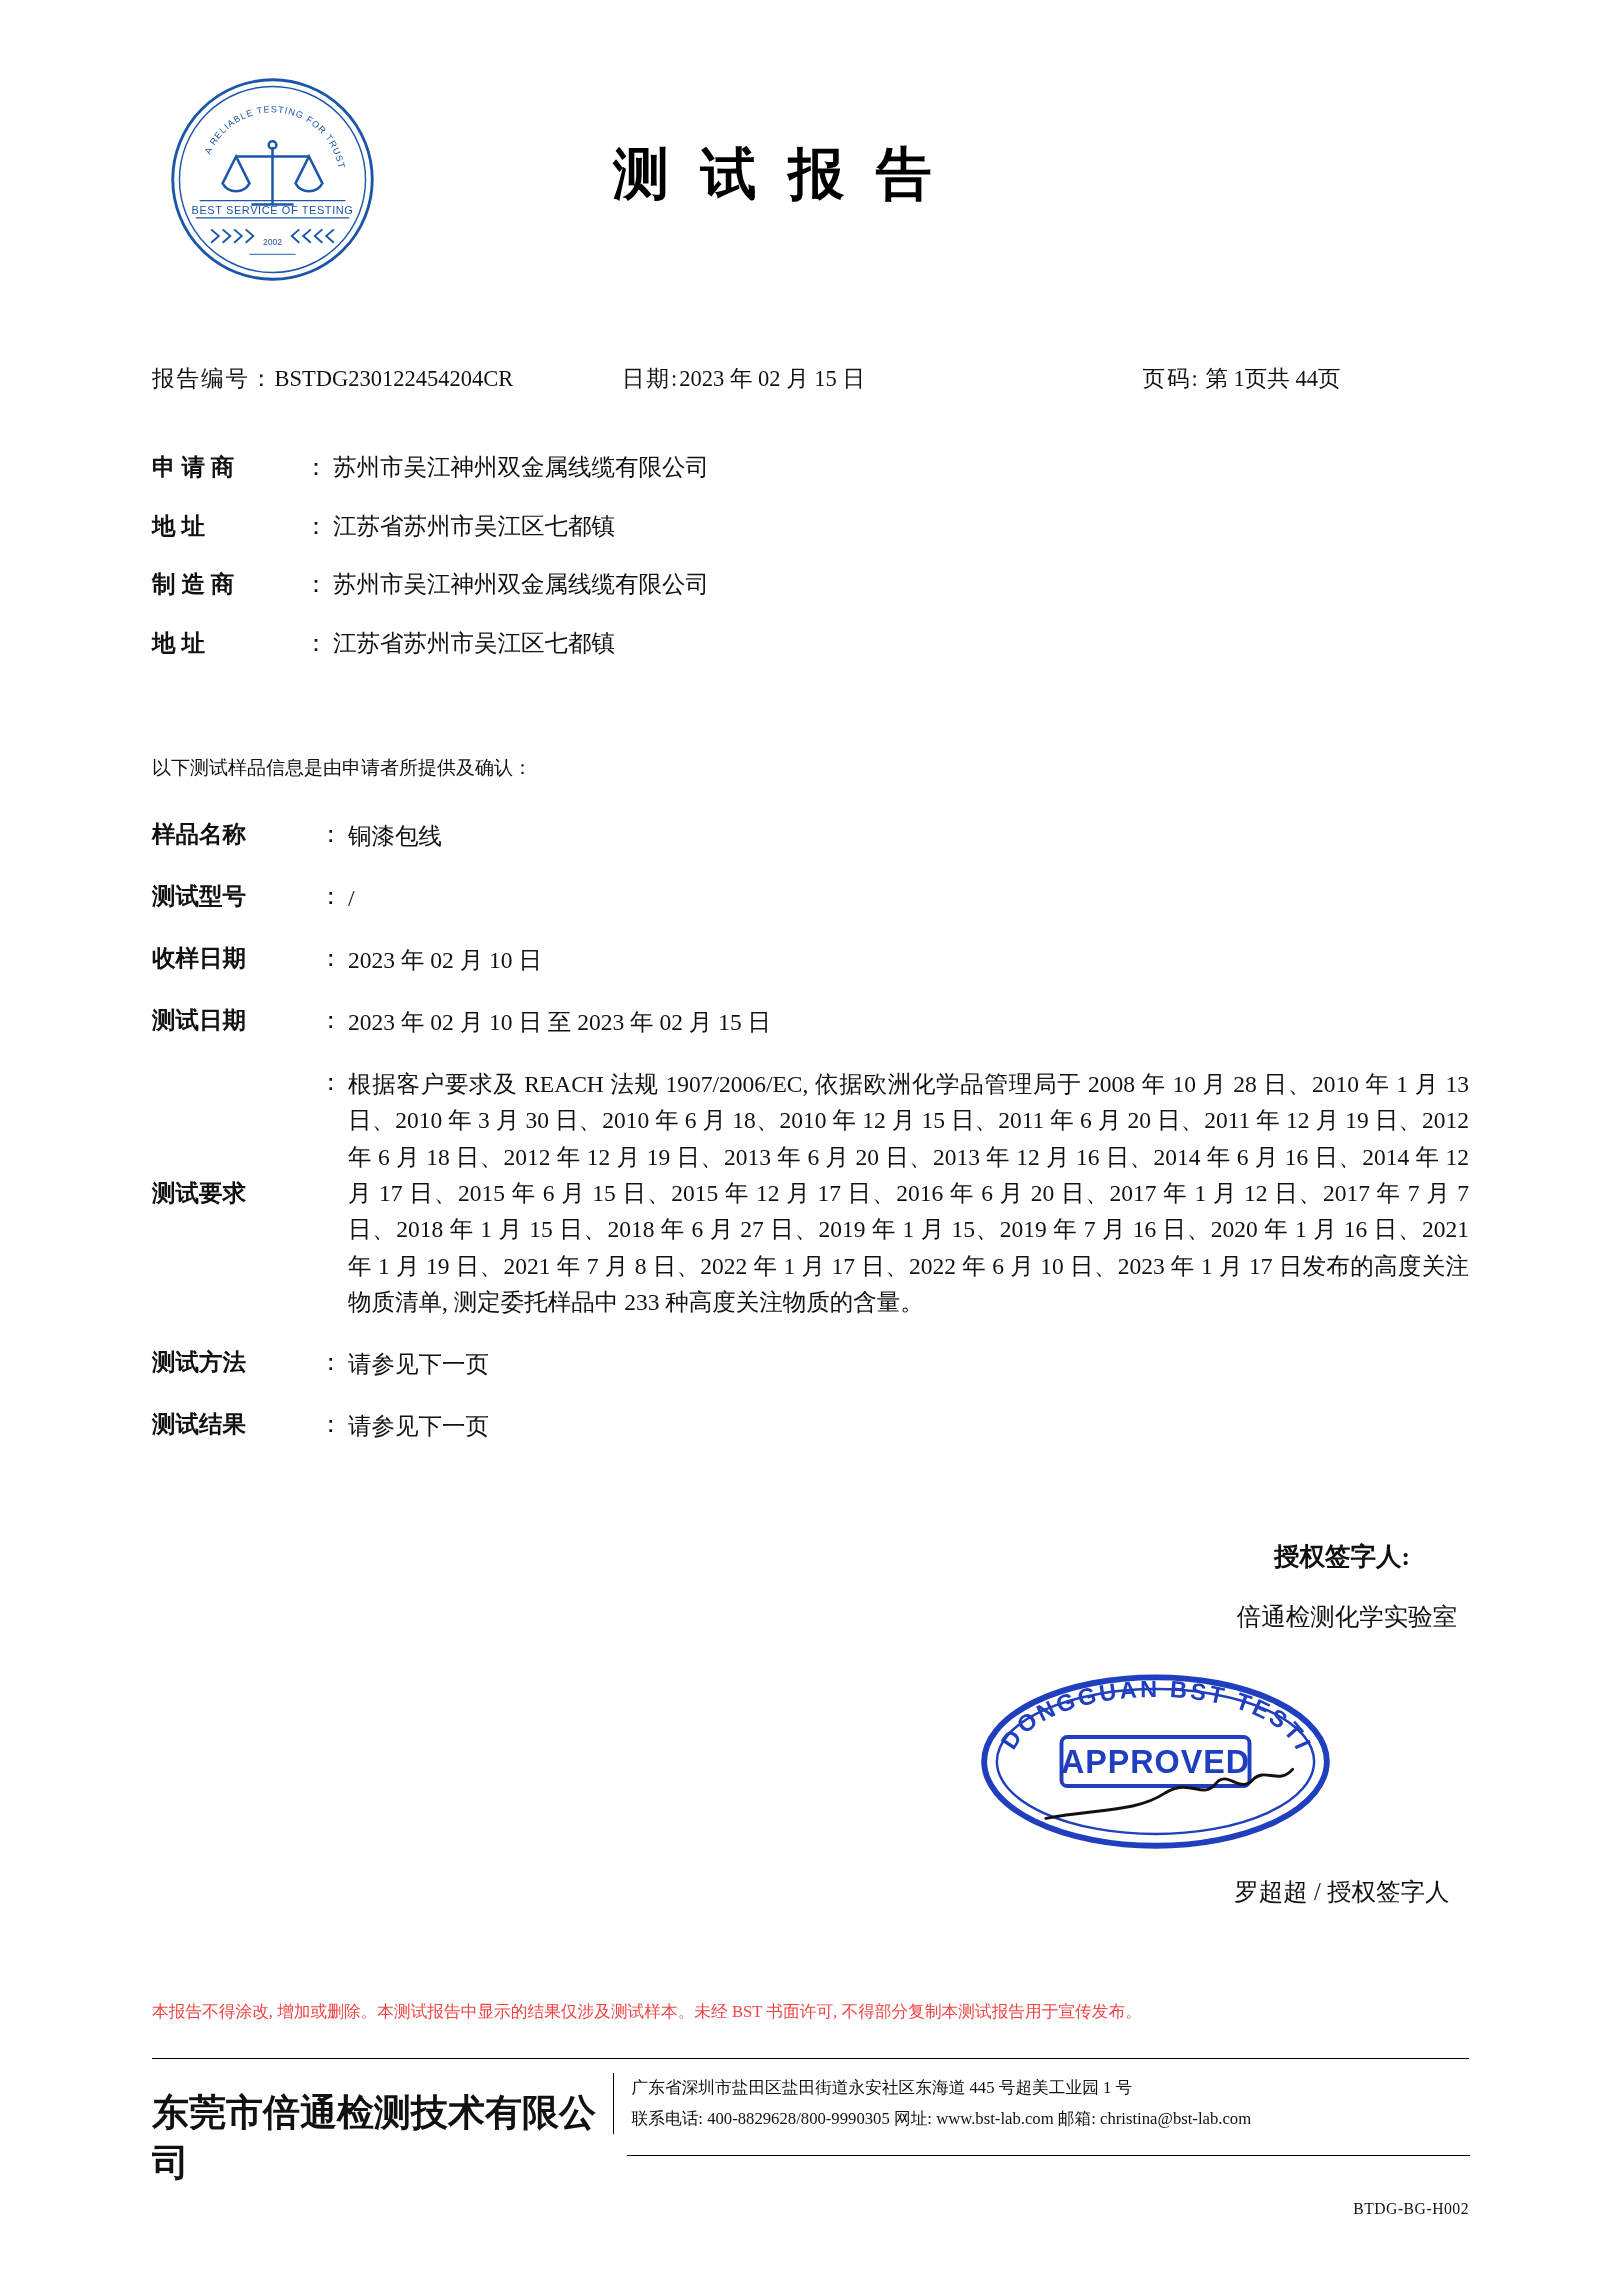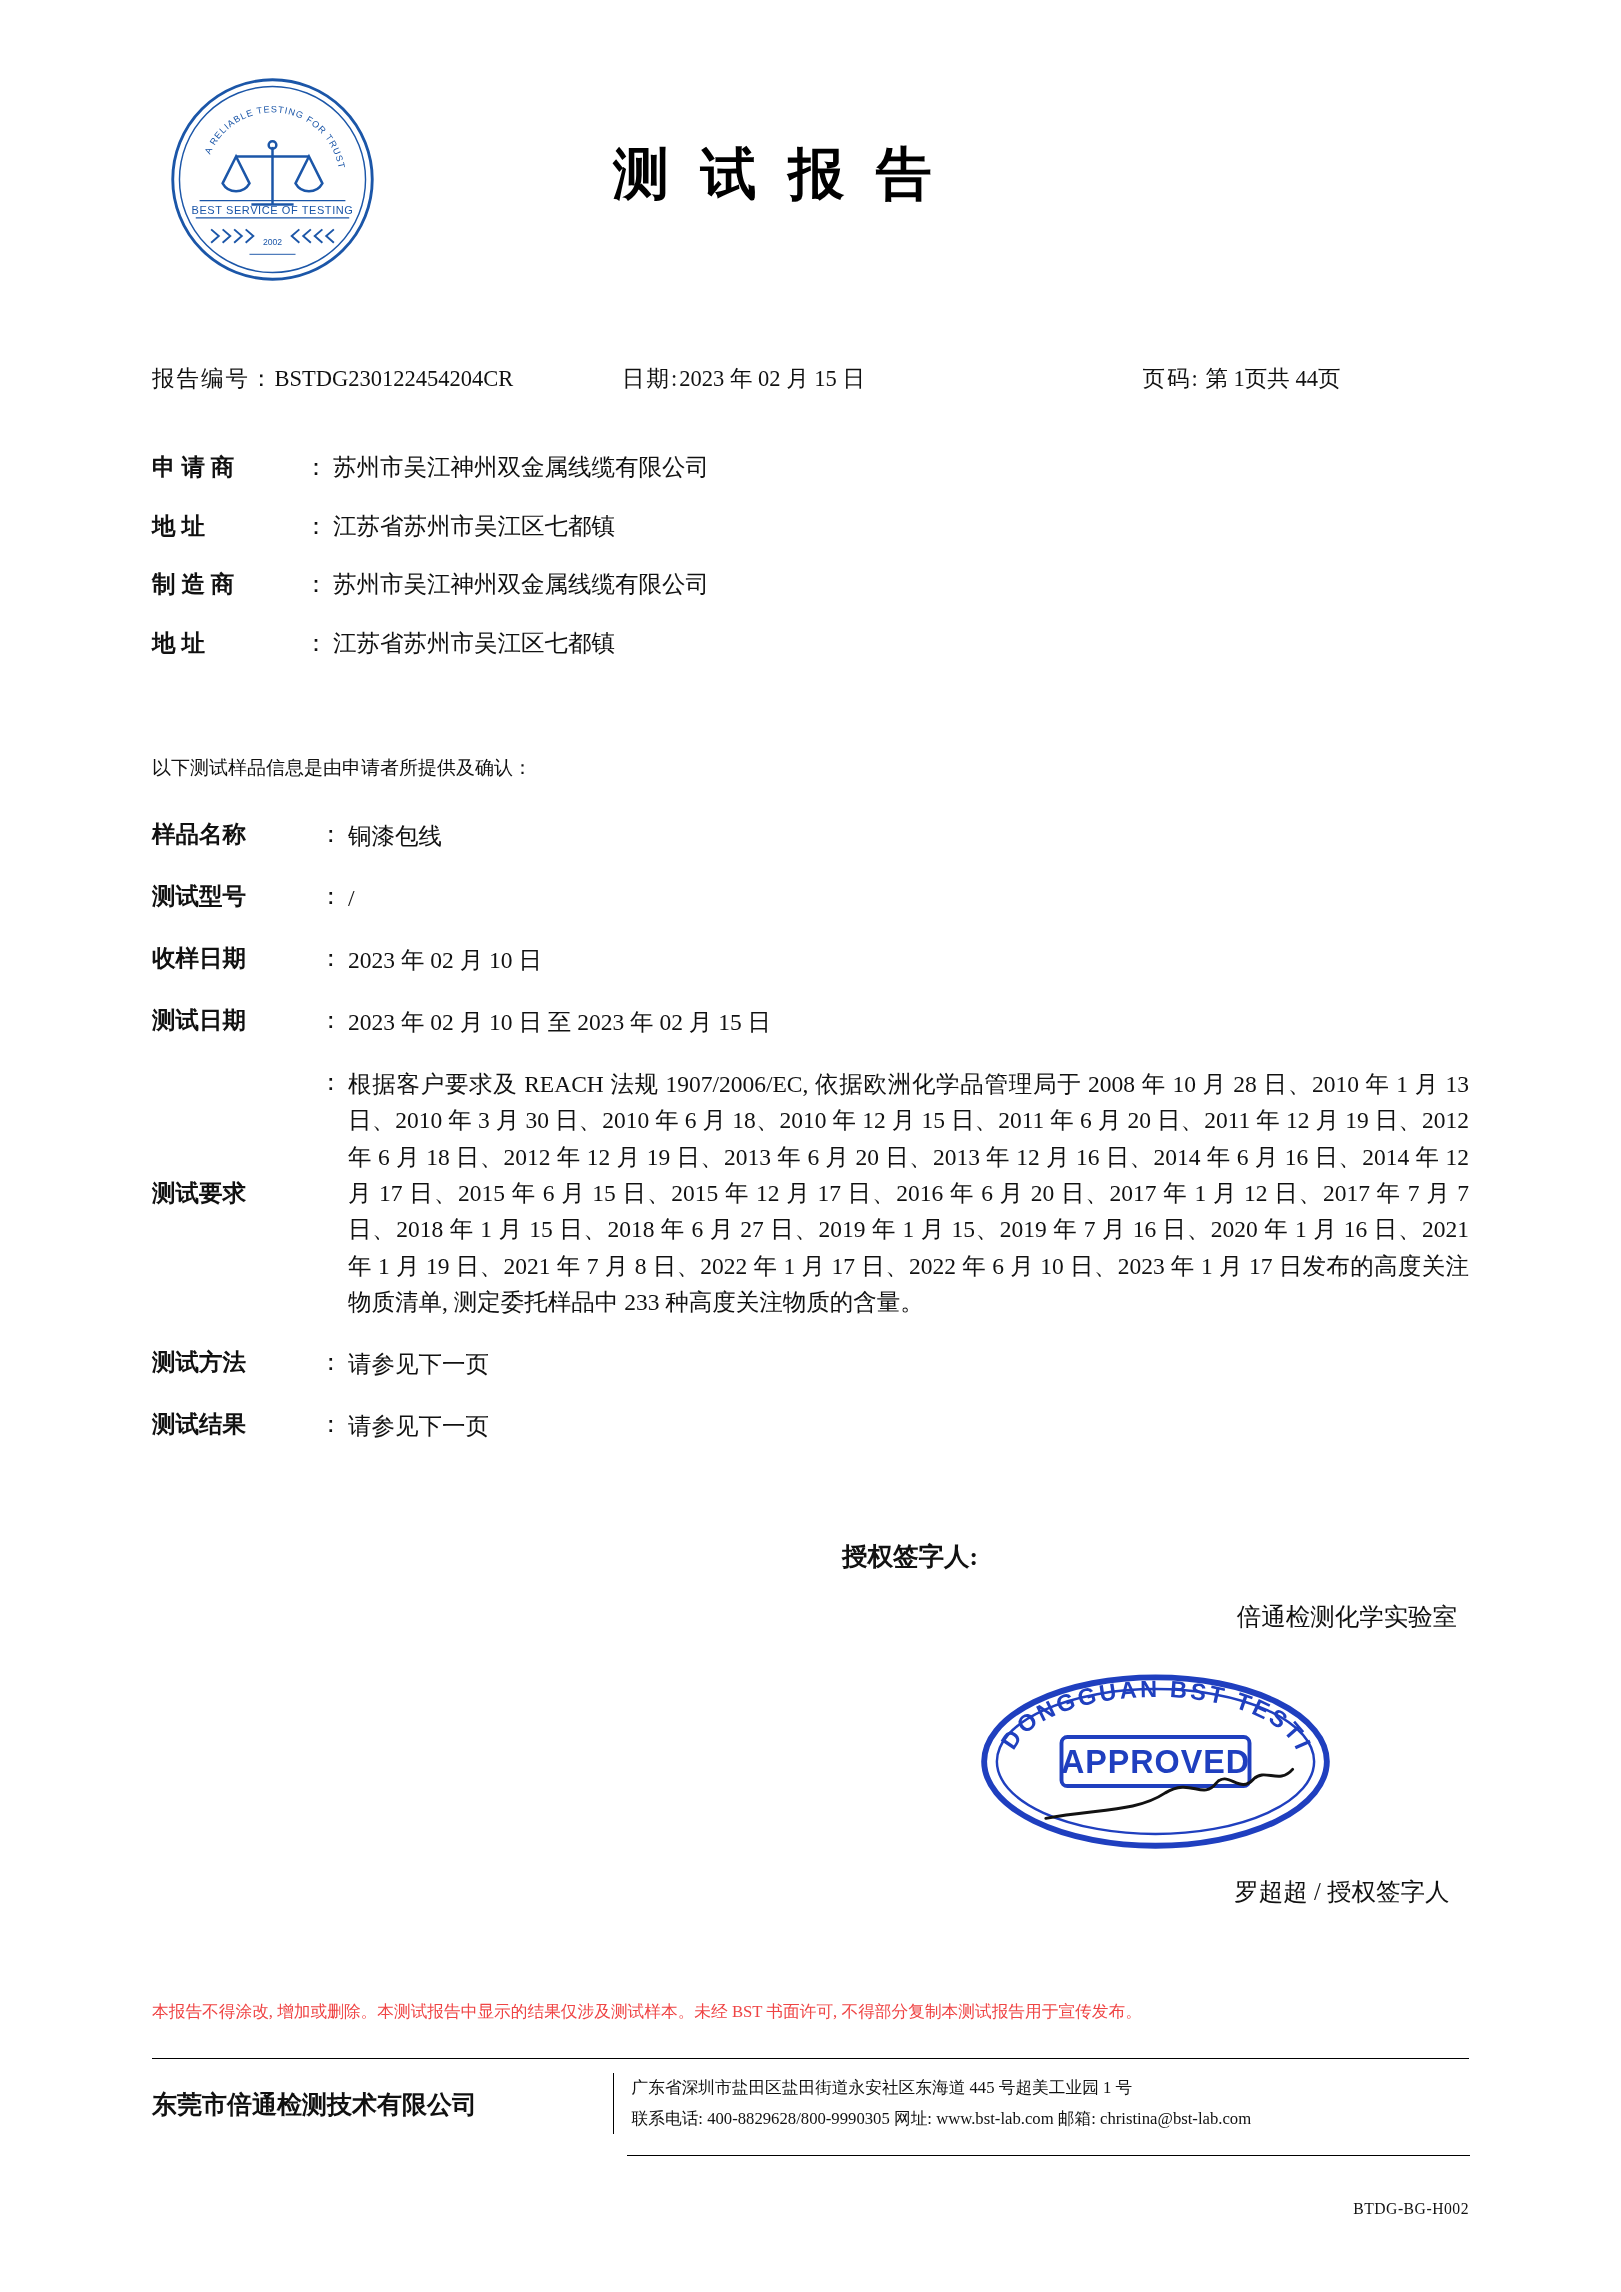--- a/index.html
+++ b/index.html
@@ -131,21 +131,21 @@
   .sign-area {
     position: absolute;
     top: 1539px;
     right: 152px;
     width: 627px;
     text-align: center;
   }
   .sign-title {
     font-size: 25.5px;
     font-weight: bold;
-    text-align: left;
+    text-align: right;
     padding-right: 59px;
   }
   .lab-name {
     margin-top: 25.5px;
     font-size: 24.5px;
     text-align: right;
     padding-right: 11.8px;
   }
   .stamp-wrap {
     position: relative;
@@ -174,21 +174,21 @@
     top: 2058px;
     left: 152px;
     right: 152px;
     border-top: 1.5px solid #000;
     padding-top: 13.7px;
     display: flex;
     align-items: flex-start;
   }
   .company {
     width: 461px;
-    font-size: 25px;
+    font-size: 37px;
     font-weight: bold;
     padding-top: 15.7px;
   }
   .addr-box {
     flex: 1;
     border-left: 1.5px solid #000;
     padding-left: 17.6px;
     font-size: 16.7px;
     line-height: 1.85;
   }

